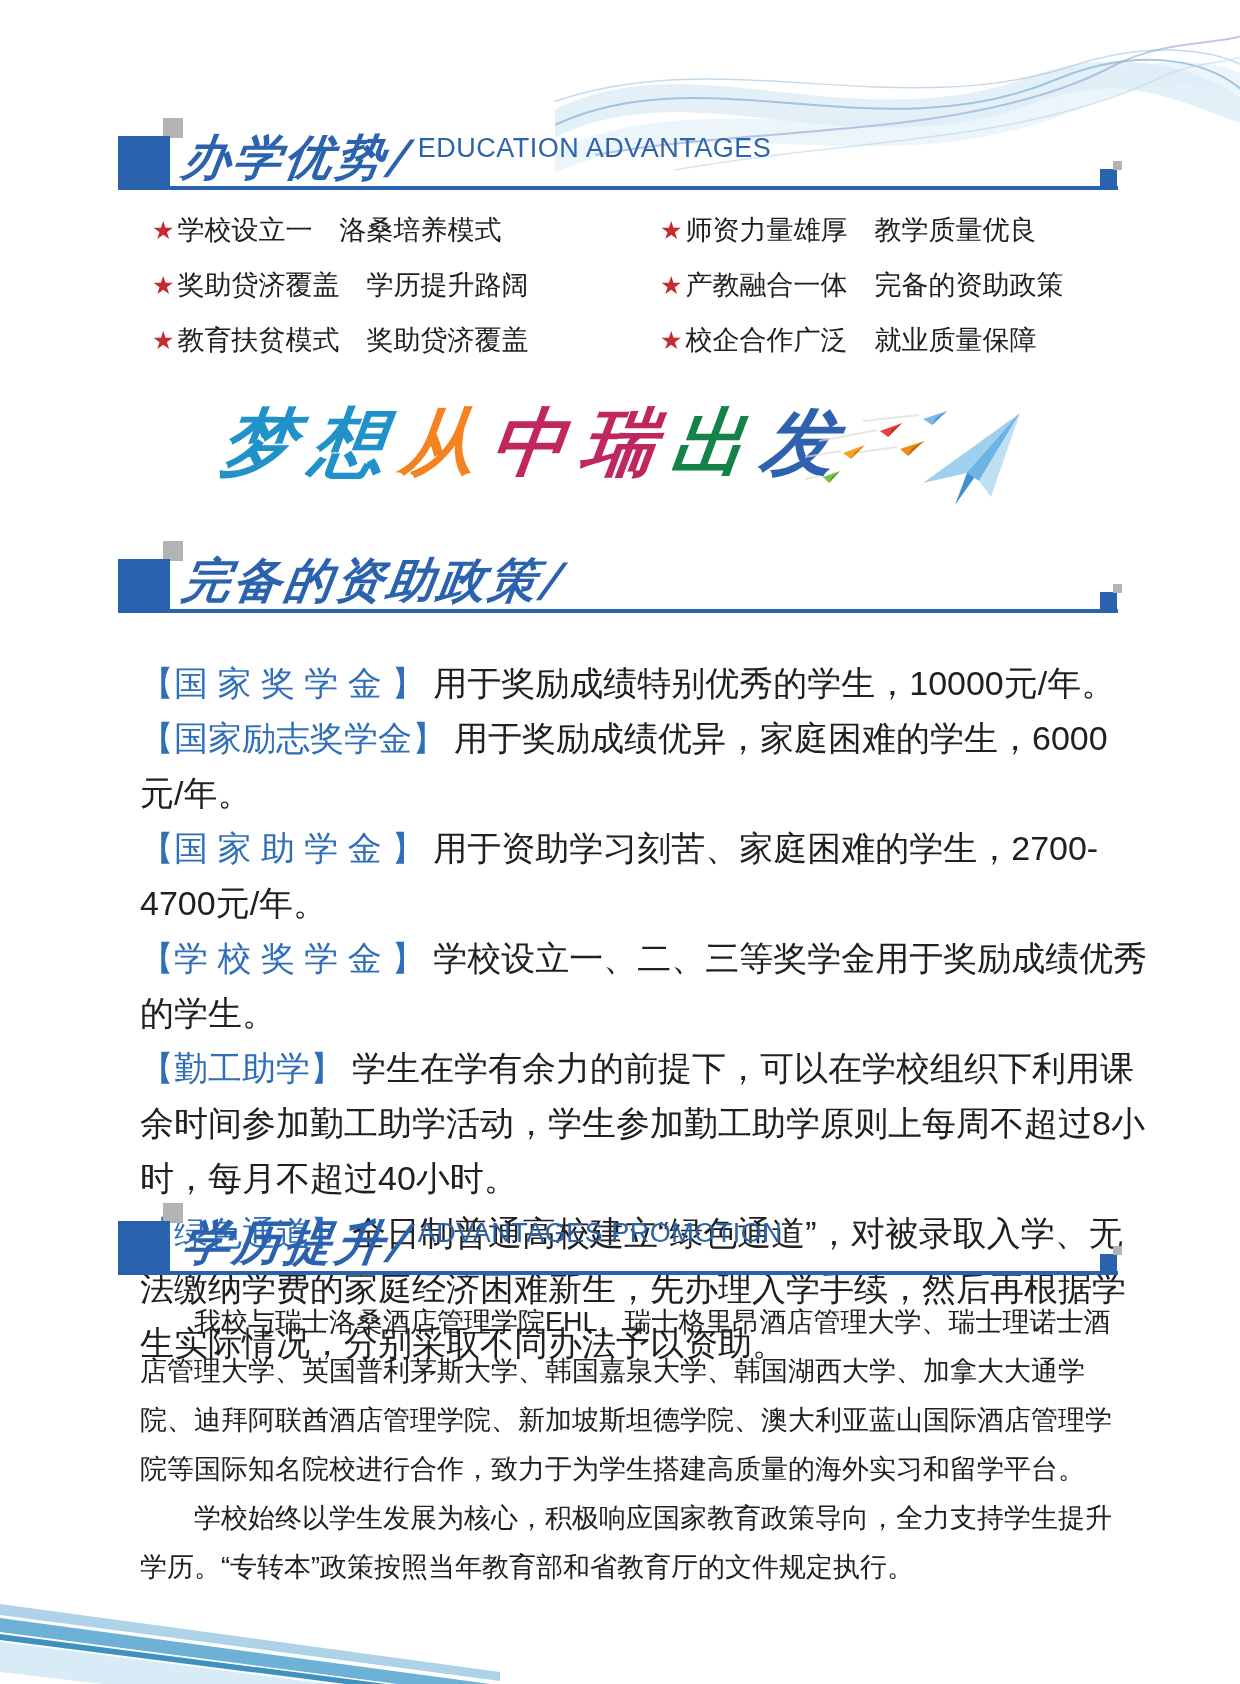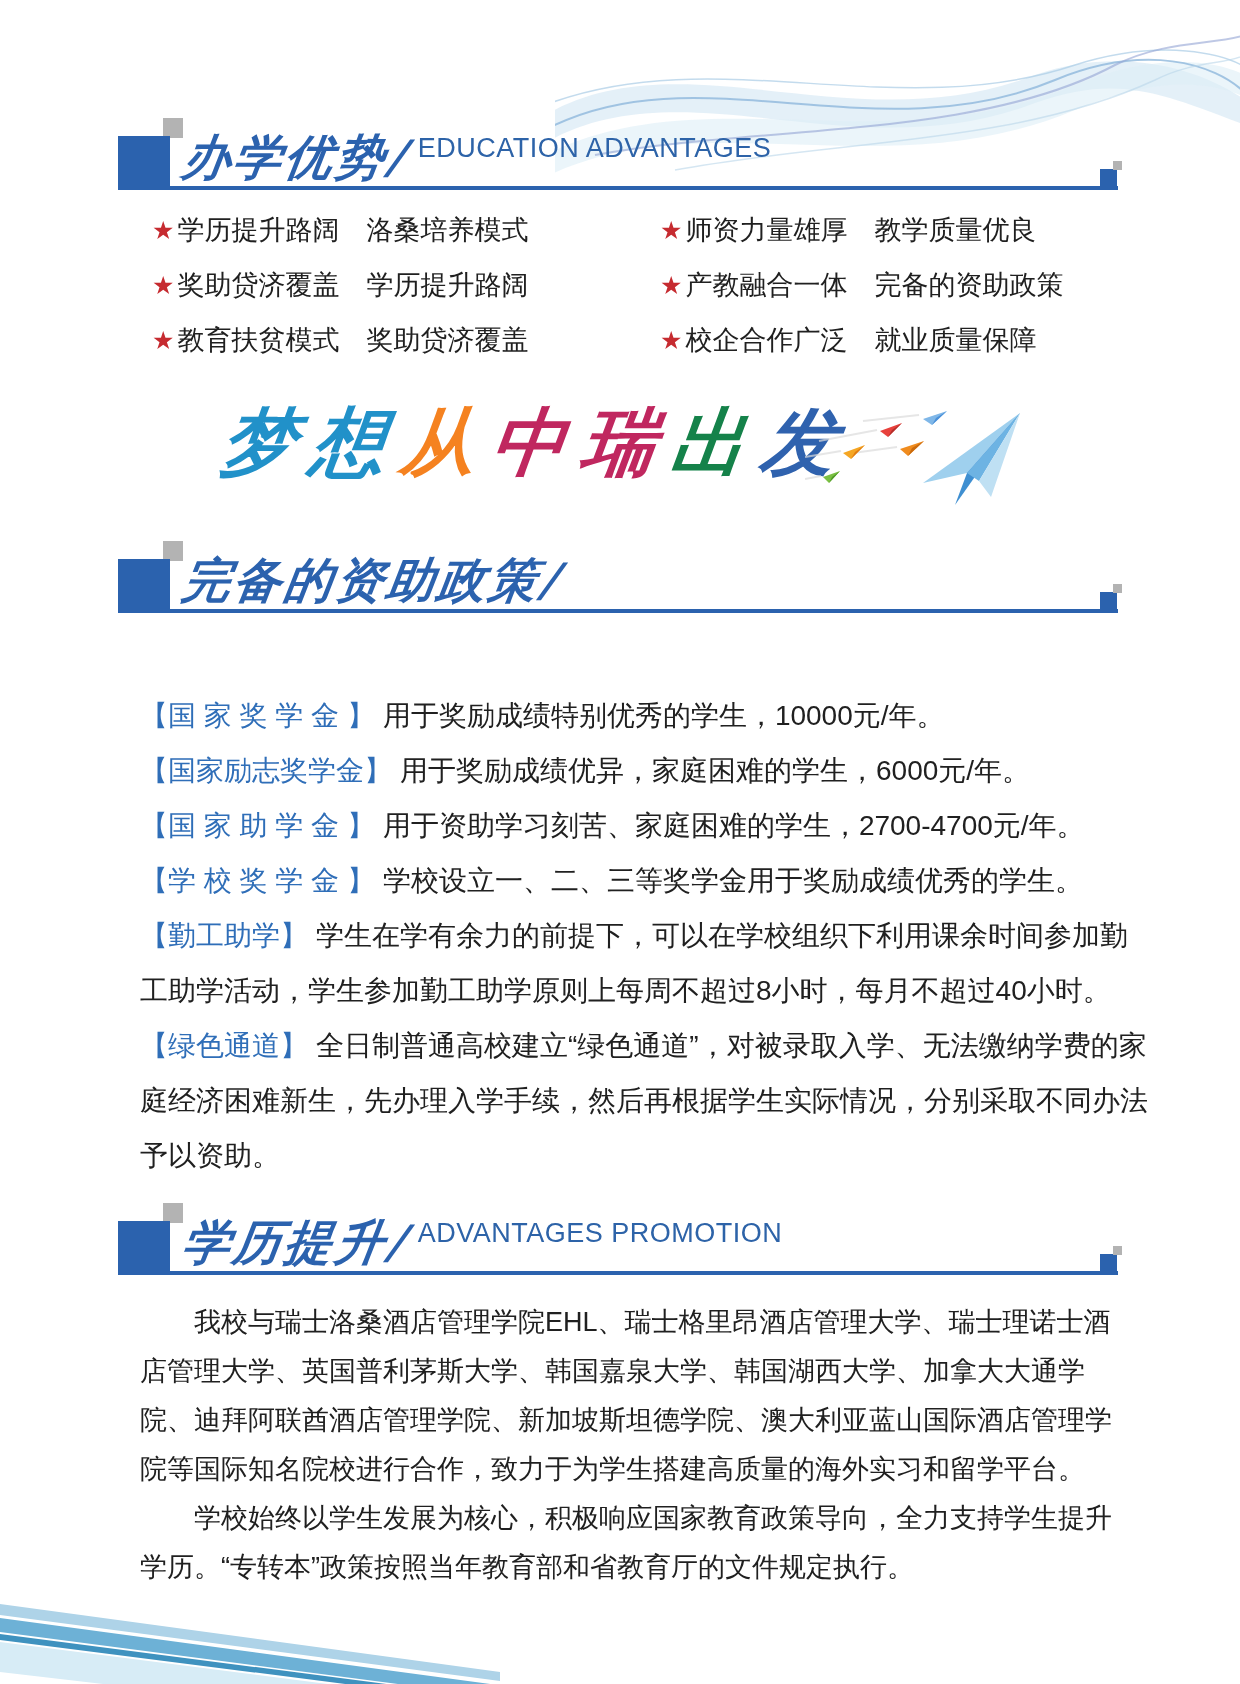--- a/index.html
+++ b/index.html
@@ -44,21 +44,21 @@
 
   
   .slogan{
     position:absolute;left:222px;top:392px;
     font-family:"DejaVu Serif",serif;font-weight:bold;font-style:italic;
     font-size:74px;line-height:100px;letter-spacing:16px;transform:skewX(-7deg);
     white-space:nowrap;
   }
 
   
-  .fund-list{position:absolute;left:140px;top:688px;width:1008px;font-size:28px;line-height:55px;}
+  .fund-list{position:absolute;left:140px;top:656px;width:1008px;font-size:34px;line-height:55px;}
   .fund-list p{margin:0;}
   .fund-label{color:var(--label-blue);margin-right:8px;}
 
   
   .promo{position:absolute;left:140px;top:1298px;width:992px;font-size:27px;line-height:49px;}
   .promo p{margin:0;text-indent:2em;}
 </style>
 </head>
 <body>
 
@@ -82,21 +82,21 @@
       <span class="title-en">EDUCATION ADVANTAGES</span>
     </div>
     <div class="hline" style="left:118px;top:186px;width:1000px;"></div>
     <div class="sq-blue-end" style="left:1100px;top:169px;"></div>
     <div class="sq-gray-end" style="left:1113px;top:161px;"></div>
   </div>
 
   <div>
     <div class="adv-row" style="left:152px;top:212px;">
       <span class="star">★</span>
-      <span>学历提升路阔　洛桑培养模式</span>
+      <span>学校设立一　洛桑培养模式</span>
     </div>
     <div class="adv-row" style="left:152px;top:267px;">
       <span class="star">★</span>
       <span>奖助贷济覆盖　学历提升路阔</span>
     </div>
     <div class="adv-row" style="left:152px;top:322px;">
       <span class="star">★</span>
       <span>教育扶贫模式　奖助贷济覆盖</span>
     </div>
     <div class="adv-row" style="left:660px;top:212px;">

